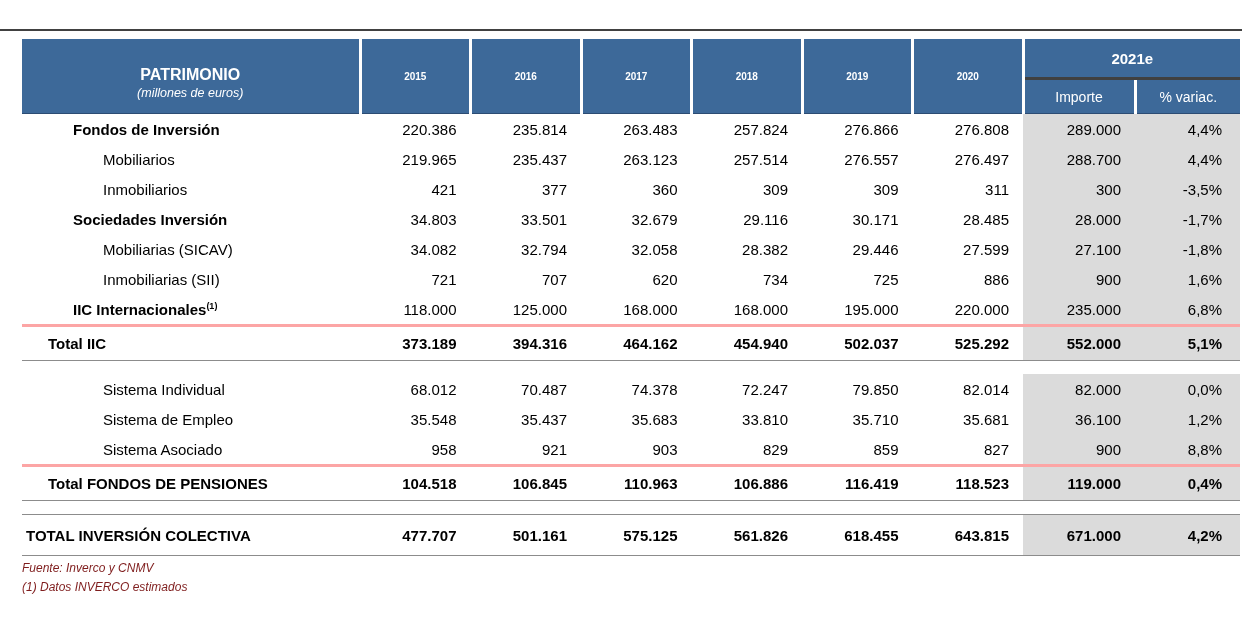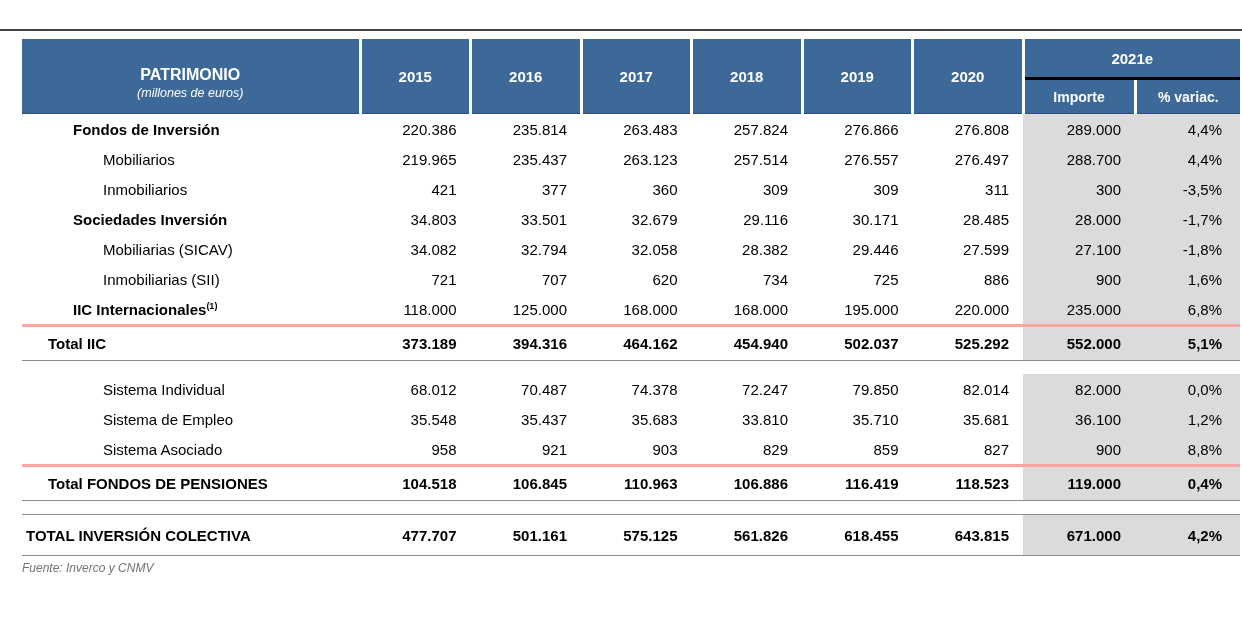--- a/index.html
+++ b/index.html
@@ -28,22 +28,22 @@
   
   thead th {
     background: var(--header-bg, #3D6999);
     color: #fff;
     padding: 0;
     vertical-align: middle;
     text-align: center;
     border-bottom: 1px solid #2c4c73;
   }
   thead th.yr, thead th.est, thead th.sub { border-left: 3px solid #fff; }
-  thead th.sub { border-top: 3px solid #000000; font-weight: bold; font-size: 14px; height: 33px; }
-  thead th.yr { font-size: 15px; font-weight: bold; }
+  thead th.sub { border-top: 3px solid #404040; font-weight: normal; font-size: 14px; height: 33px; }
+  thead th.yr { font-size: 10px; font-weight: bold; }
   thead th.est { font-size: 15px; font-weight: bold; height: 38px; }
   thead th.lblh { text-align: center; }
   .hdr-title { font-size: 16px; font-weight: bold; line-height: 20px; margin-top: 14px; }
   .hdr-sub { font-size: 12.5px; font-style: italic; font-weight: normal; line-height: 16px; }
   
   tbody td { padding: 0; font-size: 15px; vertical-align: middle; }
   td.num { text-align: right; padding-right: 14px; }
   td.pct { padding-right: 18px; }
   td.g { background: var(--estimate-bg, #DBDBDB); }
   td.lbl-cell { text-align: left; }
@@ -67,21 +67,21 @@
   }
   tr.row-grand td.lbl-cell { padding-left: 4px; }
   tr.spacer td { height: 13px; background: #fff; border: none; }
   
   .foot {
     position: absolute;
     left: 22px; top: 559px;
     font-size: 12px;
     font-style: italic;
     line-height: 19px;
-    color: #737373;
+    color: #7f1d1d;
   }
 </style>
 </head>
 <body>
 
 <div class="page">
 
   <div class="top-rule"></div>
 
   <table class="patrimonio">
@@ -263,15 +263,16 @@
           <td class="num">618.455</td>
           <td class="num">643.815</td>
           <td class="num g">671.000</td>
           <td class="num g pct">4,2%</td>
         </tr>
       </tbody>
   </table>
 
   <div class="foot">
     <div>Fuente: Inverco y CNMV</div>
+    <div>(1) Datos INVERCO estimados</div>
   </div>
 
 </div>
 
 </body></html>

